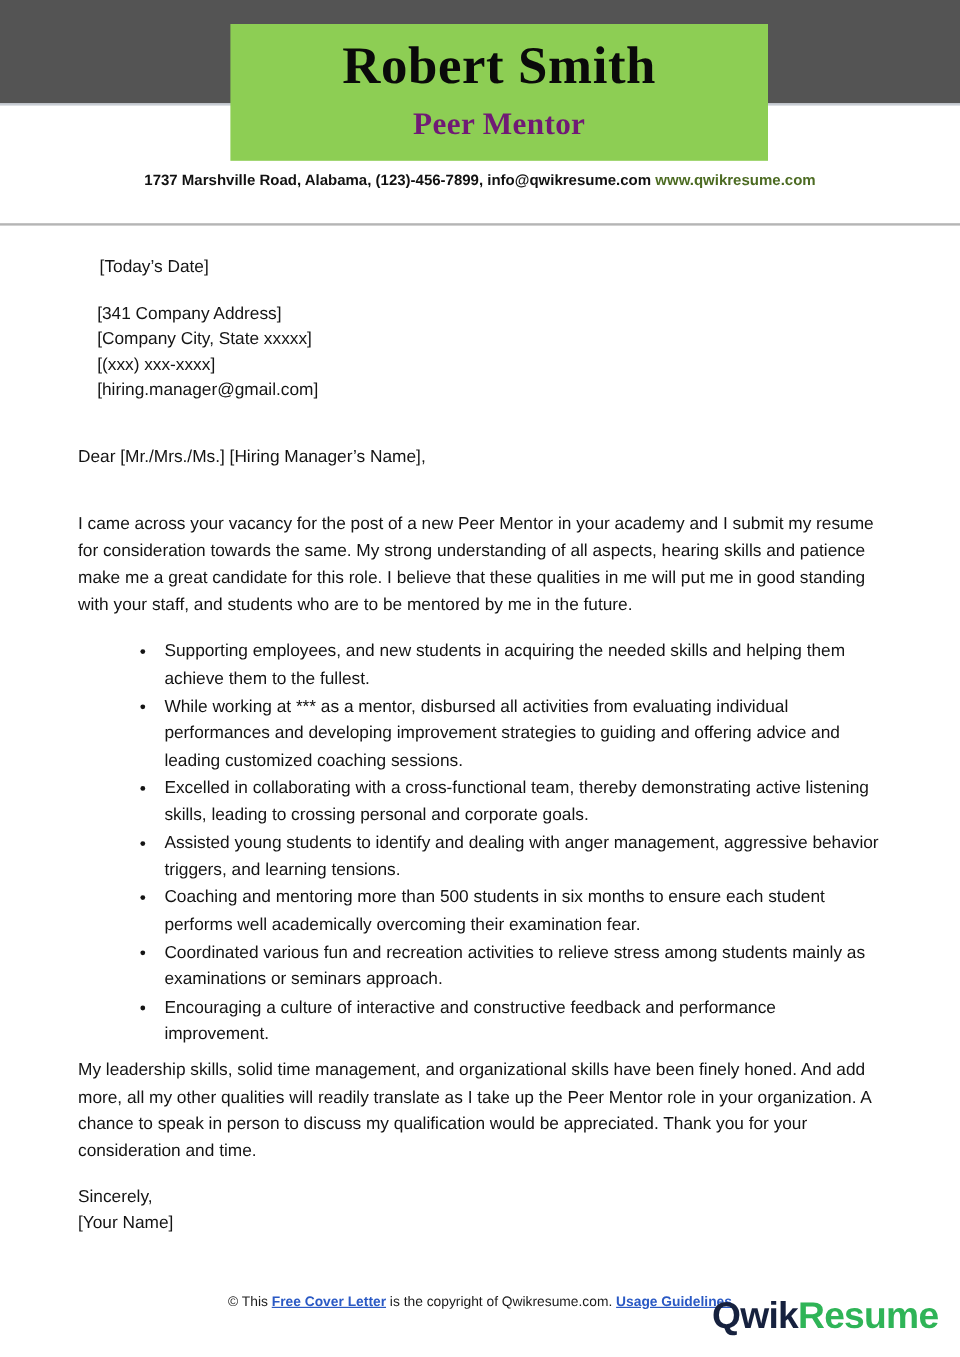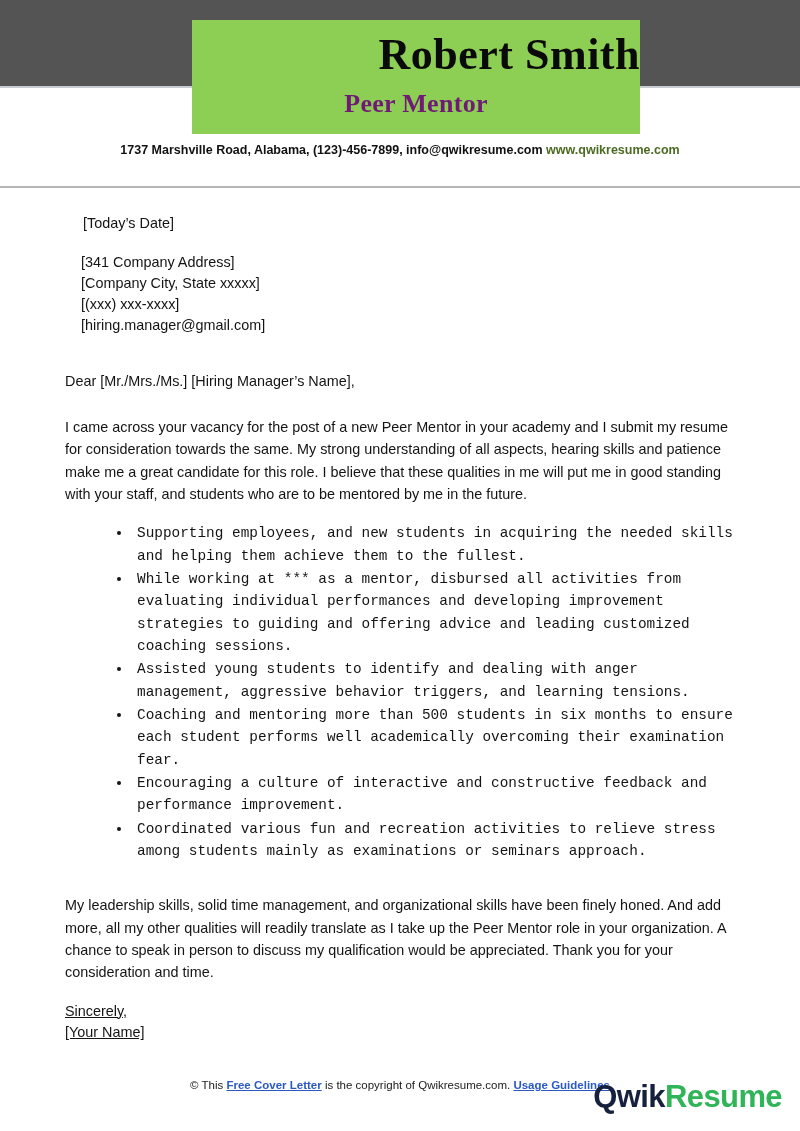--- a/index.html
+++ b/index.html
@@ -51,21 +51,20 @@
   }
   .name-text {
     font-family: "Liberation Serif", serif;
     font-weight: bold;
     font-size: 44px;
     line-height: 1;
     color: #0a0a0a;
     margin: 0;
     padding-top: 13px;
     letter-spacing: 0.5px;
-    text-align: right;
   }
   .title-text {
     font-family: "Liberation Serif", serif;
     font-weight: bold;
     font-size: 26px;
     line-height: 1;
     color: #701a75;
     margin: 0;
     padding-top: 14px;
     letter-spacing: 0.3px;
@@ -109,55 +108,53 @@
   .date-line {
     margin: 0 0 18px 18px;
   }
   .addr-block {
     margin: 0 0 34px 16px;
   }
   .addr-block div {
     line-height: 1.45;
   }
   .salutation {
-    margin: 0 0 24px 0;
+    margin: 0 0 34px 0;
   }
   .para {
     margin: 0 0 17px 0;
     text-align: left;
   }
   .lead-in {
     margin: 0 0 12px 0;
   }
   ul.bullets {
-    margin: 0 0 32px 0;
+    margin: 0 0 8px 0;
     padding: 0 0 0 52px;
     list-style: none;
-    font-family: Liberation Mono, monospace;
   }
   ul.bullets li {
     position: relative;
     margin: 0 0 1px 0;
     padding-left: 20px;
     line-height: 1.55;
   }
   ul.bullets li::before {
     content: "";
     position: absolute;
     left: 0;
     top: 9px;
     width: 4px;
     height: 4px;
     border-radius: 50%;
     background: #141414;
   }
   .closing-line {
     margin: 0;
     line-height: 1.5;
-    text-decoration: underline;
   }
 
   
   .footer {
     position: absolute;
     left: 0;
     bottom: 0;
     width: 800px;
     height: 60px;
   }
@@ -217,24 +214,25 @@
   </div>
 
   <div class="salutation">Dear [Mr./Mrs./Ms.] [Hiring Manager’s Name],</div>
 
   <p class="para">I came across your vacancy for the post of a new Peer Mentor in your academy and I submit my resume for consideration towards the same. My strong understanding of all aspects, hearing skills and patience make me a great candidate for this role. I believe that these qualities in me will put me in good standing with your staff, and students who are to be mentored by me in the future.</p>
 
 
   <ul class="bullets">
     <li>Supporting employees, and new students in acquiring the needed skills and helping them achieve them to the fullest.</li>
     <li>While working at *** as a mentor, disbursed all activities from evaluating individual performances and developing improvement strategies to guiding and offering advice and leading customized coaching sessions.</li>
+    <li>Excelled in collaborating with a cross-functional team, thereby demonstrating active listening skills, leading to crossing personal and corporate goals.</li>
     <li>Assisted young students to identify and dealing with anger management, aggressive behavior triggers, and learning tensions.</li>
     <li>Coaching and mentoring more than 500 students in six months to ensure each student performs well academically overcoming their examination fear.</li>
+    <li>Coordinated various fun and recreation activities to relieve stress among students mainly as examinations or seminars approach.</li>
     <li>Encouraging a culture of interactive and constructive feedback and performance improvement.</li>
-    <li>Coordinated various fun and recreation activities to relieve stress among students mainly as examinations or seminars approach.</li>
   </ul>
 
   <p class="para">My leadership skills, solid time management, and organizational skills have been finely honed. And add more, all my other qualities will readily translate as I take up the Peer Mentor role in your organization. A chance to speak in person to discuss my qualification would be appreciated. Thank you for your consideration and time.</p>
 
   <div class="closing-line">Sincerely,</div>
   <div class="closing-line">[Your Name]</div>
 </div>
 
 <div class="footer">
   <div class="footer-text">

